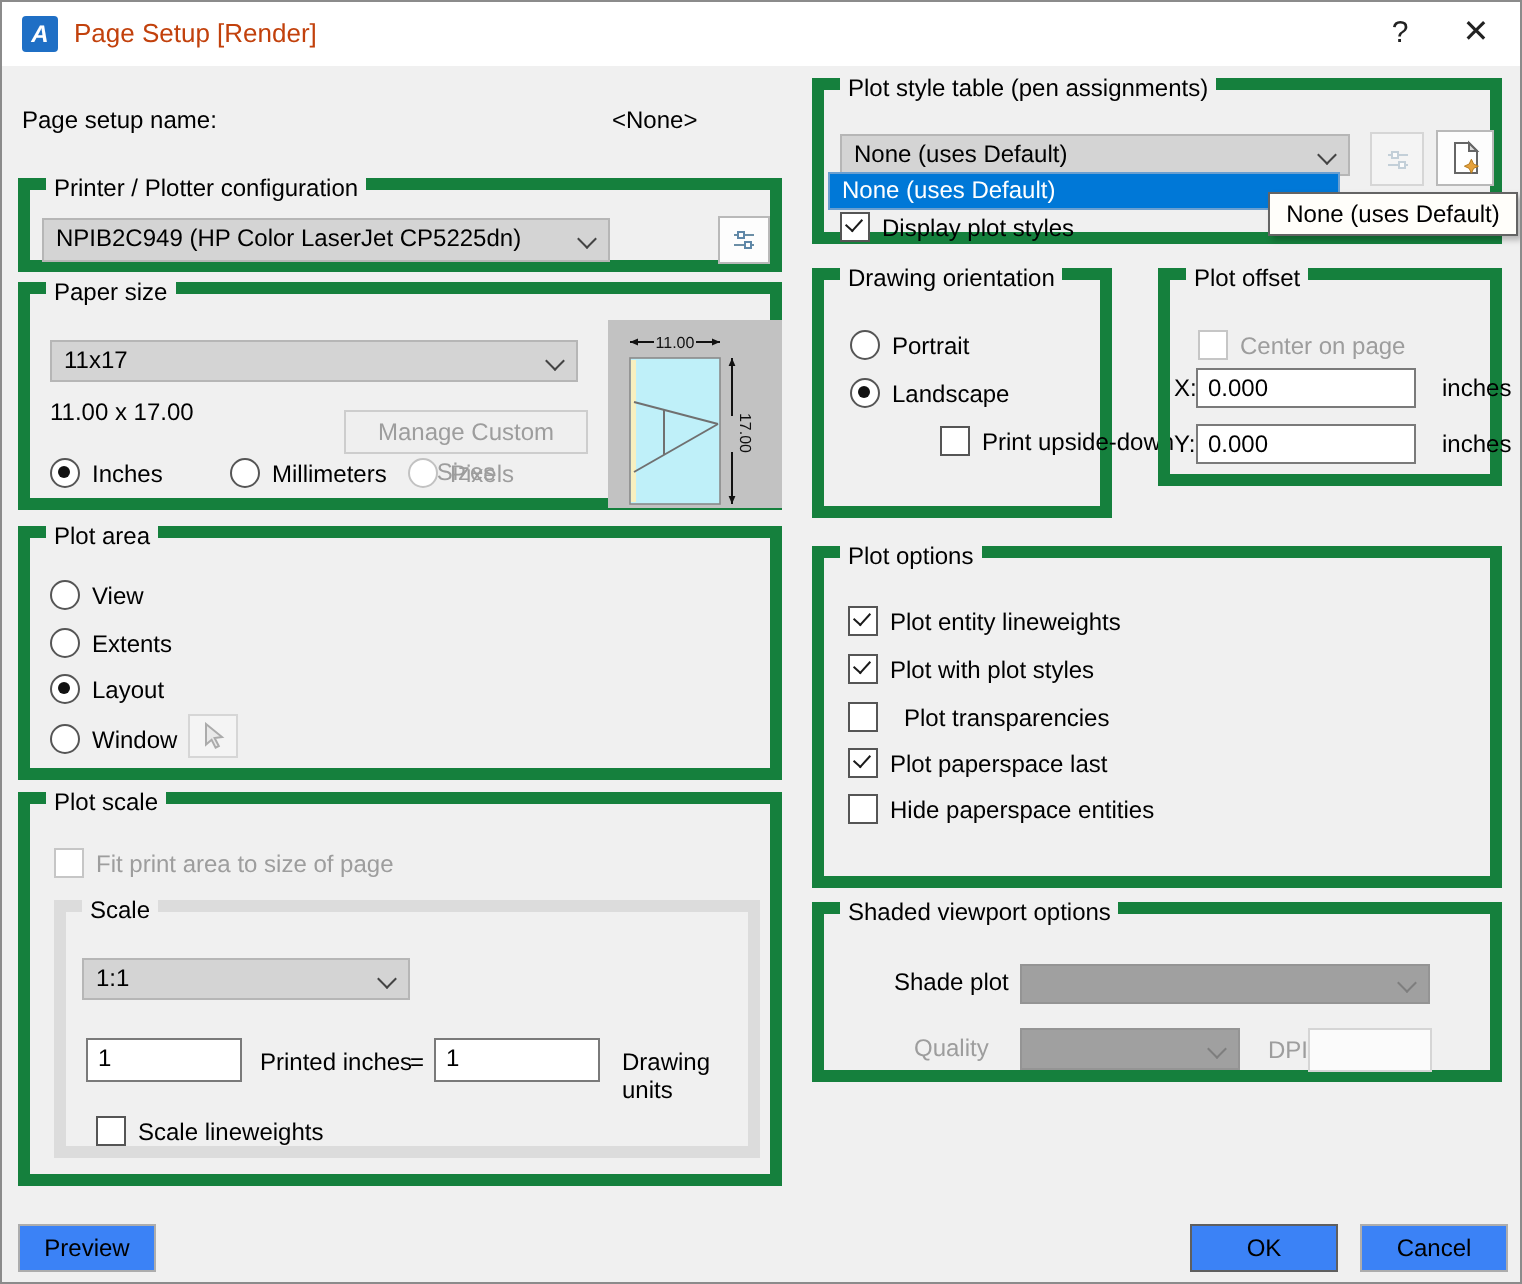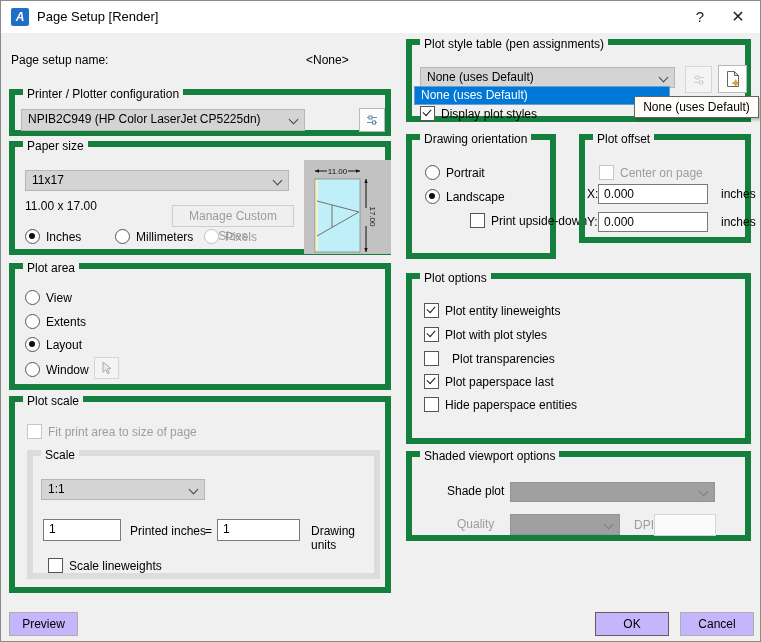--- a/index.html
+++ b/index.html
@@ -1,38 +1,38 @@
 <!DOCTYPE html>
 <html><head>
 <meta charset="utf-8">
 <style>
   html,body{margin:0;padding:0;background:#555;}
   body{font-family:"Liberation Sans",sans-serif;font-size:12px;color:#000;}
   #dialog{position:relative;width:761px;height:642px;background:#f0f0f0;border:1px solid #8b8b8b;box-sizing:border-box;overflow:hidden;}
   .abs{position:absolute;box-sizing:border-box;}
   .titlebar{left:0;top:0;width:100%;height:32px;background:#ffffff;}
-  .apptitle{left:36px;top:8px;font-size:13px;color:#000000;}
+  .apptitle{left:36px;top:8px;font-size:13px;color:#c2410c;}
   .appicon{left:10px;top:7px;width:18px;height:18px;background:#1f6fc5;color:#fff;font:bold italic 12px "Liberation Sans",sans-serif;text-align:center;line-height:18px;border-radius:2px;}
   .titlebtn{width:30px;height:28px;top:2px;text-align:center;line-height:28px;font-size:15px;color:#222;cursor:default;}
   .group{border:6px solid #15803d;}
   .glabel{position:absolute;top:-8px;left:8px;background:#f0f0f0;padding:0 4px;white-space:nowrap;}
   .combo{background:#d4d4d4;border:1px solid #b6b6b6;line-height:19px;padding-left:6px;white-space:nowrap;overflow:hidden;}
   .combo .chev{position:absolute;right:7px;top:6px;}
   .chev{display:inline-block;width:6px;height:6px;border-right:1.4px solid #444;border-bottom:1.4px solid #444;transform:rotate(45deg);}
   .chev.dim{border-color:#7e7e7e;}
   .tinput{background:#fff;border:1px solid #7a7a7a;padding:1px 5px;line-height:17px;}
   .row{display:flex;align-items:center;gap:6px;white-space:nowrap;}
   .cb{width:13px;height:13px;border:1px solid #555;background:#fff;position:relative;flex:0 0 auto;}
   .cb.checked::after{content:"";position:absolute;left:2px;top:2px;width:7px;height:4px;border-left:1.6px solid #1a1a1a;border-bottom:1.6px solid #1a1a1a;transform:rotate(-48deg);}
   .cb.disabled{border-color:#c6c6c6;}
   .rb{width:13px;height:13px;border:1px solid #555;border-radius:50%;background:#fff;position:relative;flex:0 0 auto;}
   .rb.checked::after{content:"";position:absolute;left:2.5px;top:2.5px;width:6px;height:6px;border-radius:50%;background:#111;}
   .rb.disabled{border-color:#c2c2c2;}
   .dimtext{color:#9d9d9d;}
-  .btn{background:#c4b5fd;border:1px solid #adadad;text-align:center;line-height:22px;}
+  .btn{background:#3b82f6;border:1px solid #adadad;text-align:center;line-height:22px;}
   .btn.default{border-color:#5f5f5f;}
   .btn.disabledbtn{background:#efefef;border:1px solid #cdcdcd;color:#9d9d9d;}
   .iconbtn{background:#fdfdfd;border:1px solid #b9b9b9;display:flex;align-items:center;justify-content:center;}
   .iconbtn.disabled{background:#f4f4f4;border-color:#d6d6d6;}
   .listpop{background:#0078d7;border:1px solid #6a9fd0;color:#fff;line-height:17px;padding-left:6px;z-index:10;}
   .tooltip{background:#fffefa;border:1px solid #646464;box-shadow:2px 2px 3px rgba(0,0,0,.25);line-height:20px;text-align:center;z-index:11;}
   .gray-combo{background:#a0a0a0;border:1px solid #949494;}
 </style>
 </head>
 <body>

